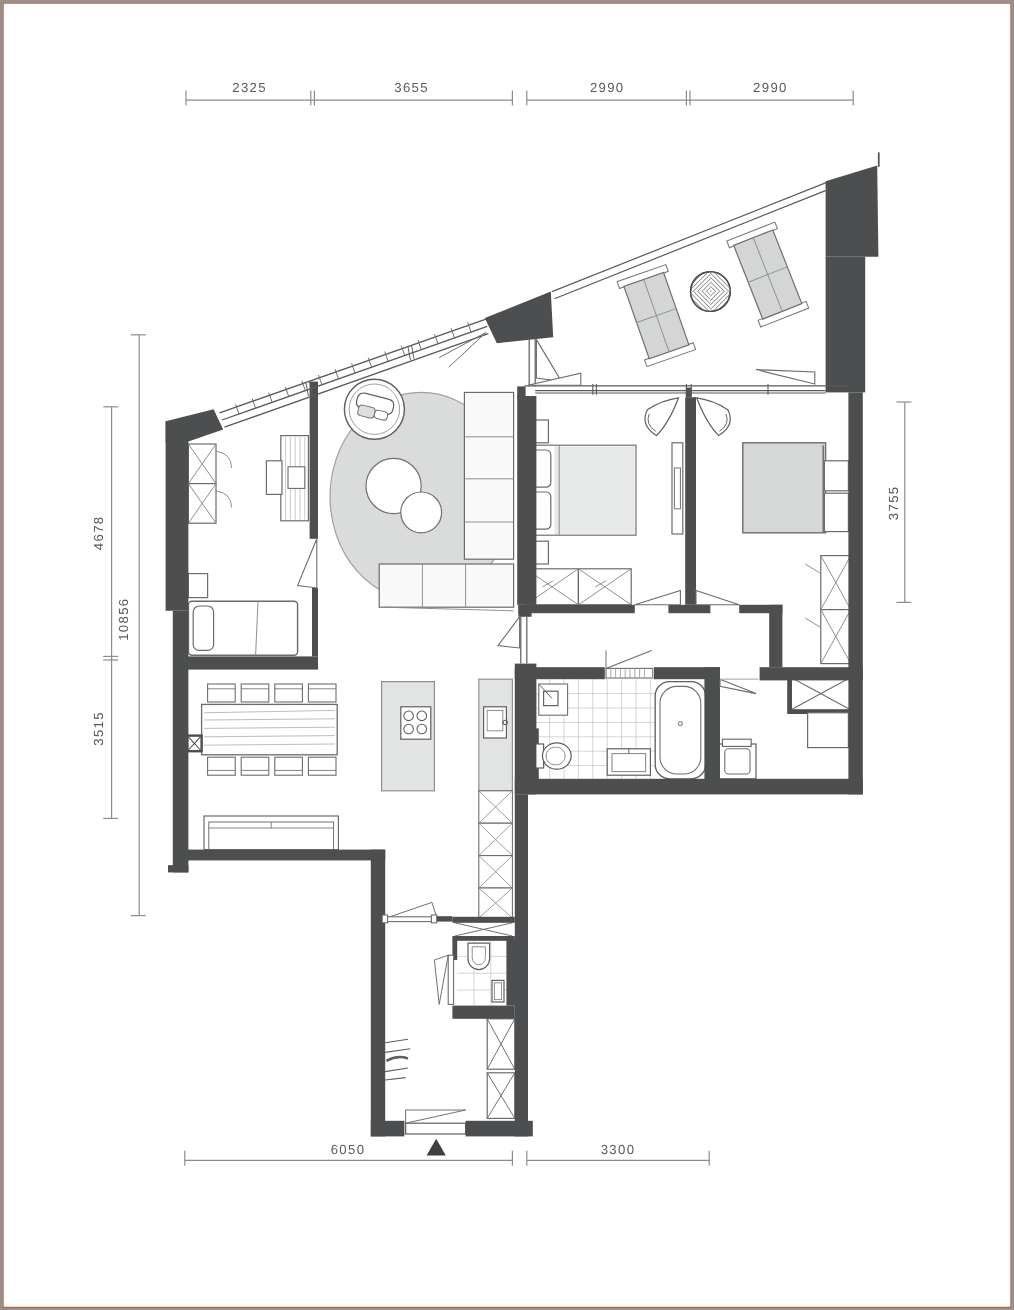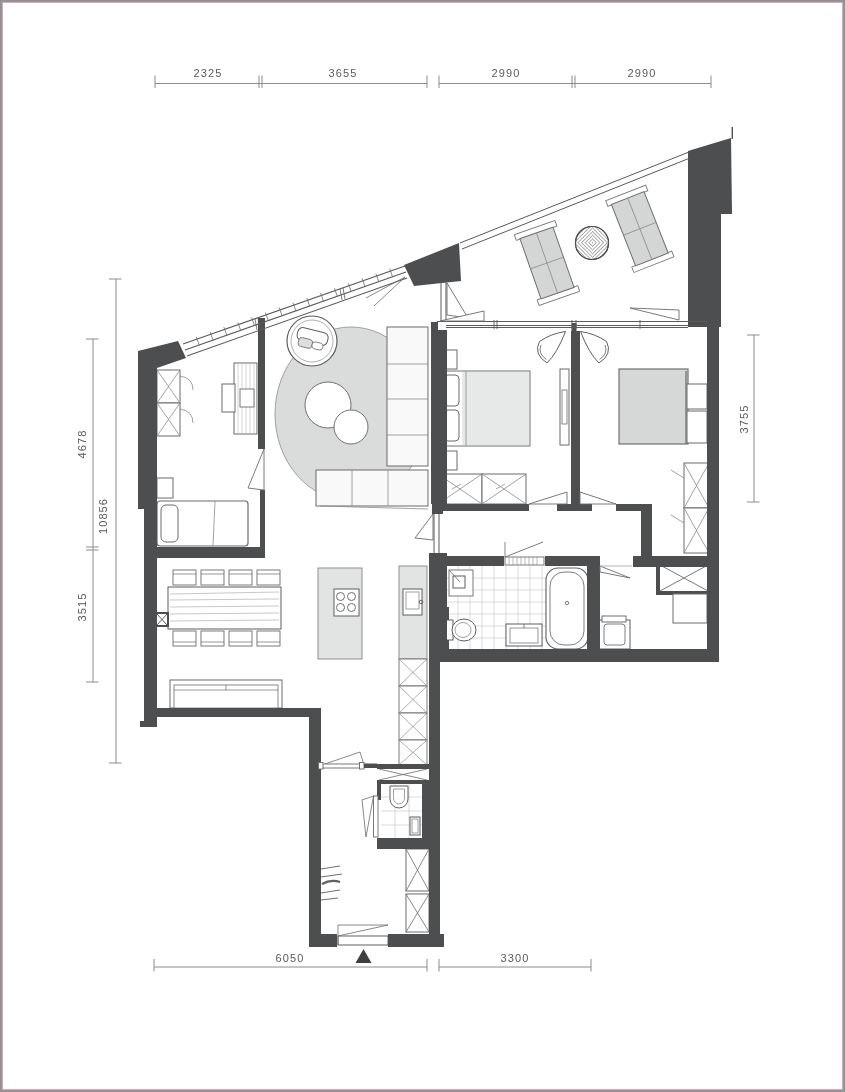--- a/index.html
+++ b/index.html
@@ -1,16 +1,16 @@
 <!DOCTYPE html>
 <html><head>
 <meta charset="utf-8">
 <style>
   html,body{margin:0;padding:0;background:#ffffff;}
-  #page{position:relative;width:845px;height:1092px;background:#f9a8d4;overflow:hidden;}
+  #page{position:relative;width:845px;height:1092px;background:#c2410c;overflow:hidden;}
   svg{position:absolute;left:0;top:0;}
   .dim{font-family:"Liberation Sans",sans-serif;font-size:11px;fill:#5a5a5a;letter-spacing:1.1px;}
 </style>
 </head>
 <body>
 <div id="page">
 <svg width="845" height="1092" viewBox="0 0 845 1092">
 
 <rect x="1" y="1" width="843" height="1090" fill="none" stroke="#8f8f8f" stroke-width="2"></rect>
 <rect x="3" y="3" width="839" height="1086" fill="#ffffff" stroke="none"></rect>

